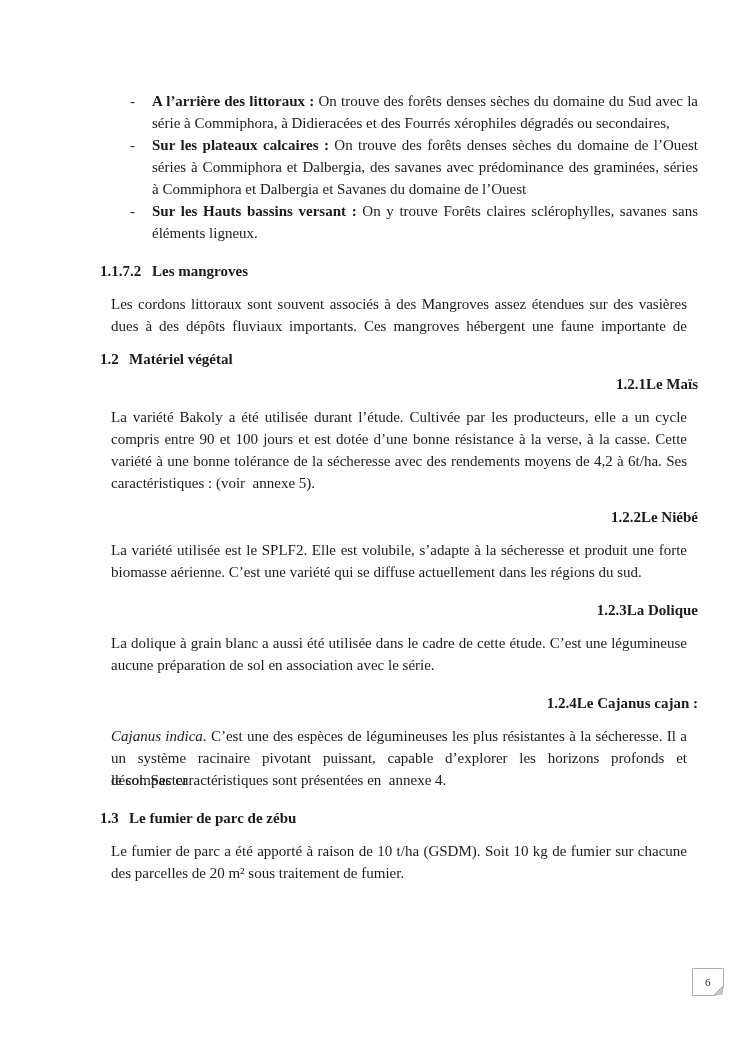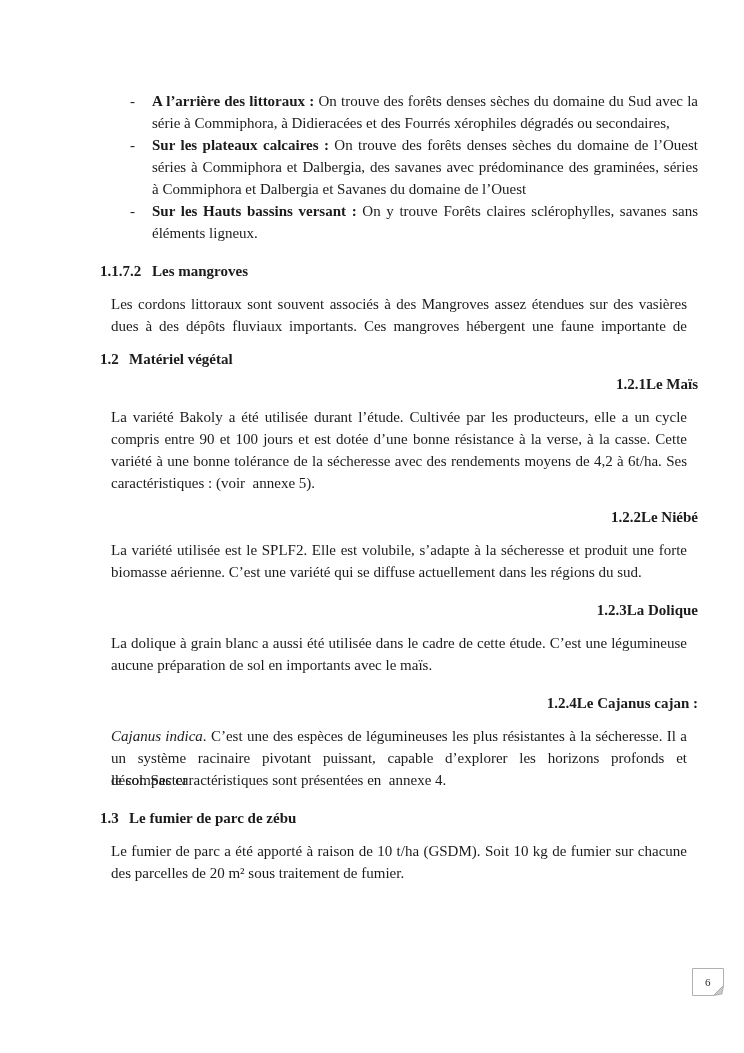--- a/index.html
+++ b/index.html
@@ -72,21 +72,21 @@
 
     <div class="h h3 mt5"><span class="num">1.2.2</span><span>Le Niébé</span></div>
     <div class="para">
       <div class="jl">La variété utilisée est le SPLF2. Elle est volubile, s’adapte à la sécheresse et produit une forte</div>
       <div class="ll">biomasse aérienne. C’est une variété qui se diffuse actuellement dans les régions du sud.</div>
     </div>
 
     <div class="h h3 mt12"><span class="num">1.2.3</span><span>La Dolique</span></div>
     <div class="para">
       <div class="jl">La dolique à grain blanc a aussi été utilisée dans le cadre de cette étude. C’est une légumineuse</div>
-      <div class="ll">aucune préparation de sol en importants avec le maïs.</div>
+      <div class="ll">aucune préparation de sol en association avec le série.</div>
     </div>
 
     <div class="h h3 mt12"><span class="num">1.2.4</span><span>Le Cajanus cajan :</span></div>
     <div class="para">
       <div class="jl"><i>Cajanus indica</i><span>. C’est une des espèces de légumineuses les plus résistantes à la sécheresse. Il a</span></div>
       <div class="jl">un système racinaire pivotant puissant, capable d’explorer les horizons profonds et décompacter</div>
       <div class="ll">le sol. Ses caractéristiques sont présentées en&nbsp; annexe 4.</div>
     </div>
 
     <div class="h h2 mt12"><span class="num">1.3</span><span>Le fumier de parc de zébu</span></div>

